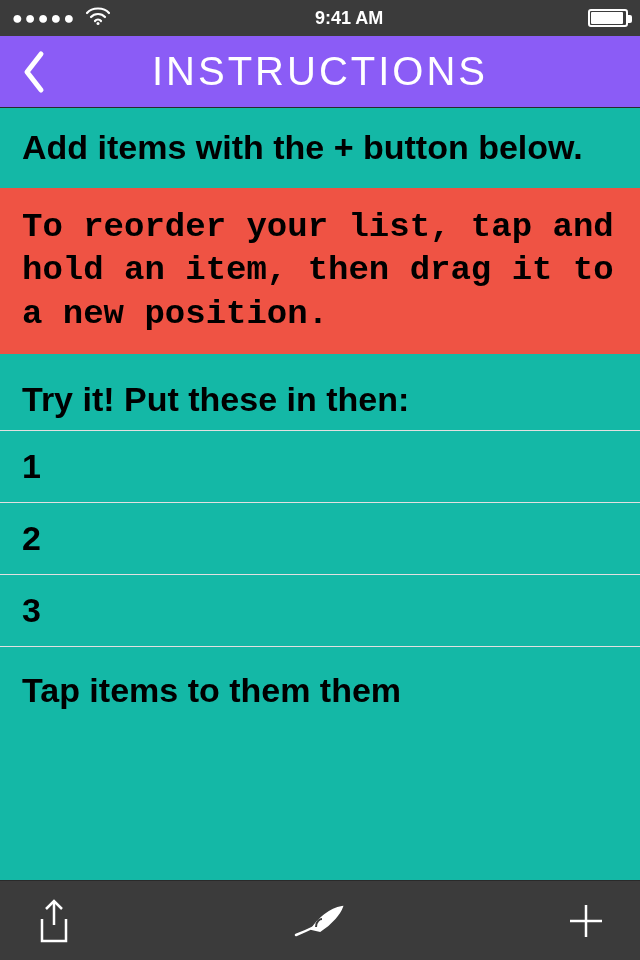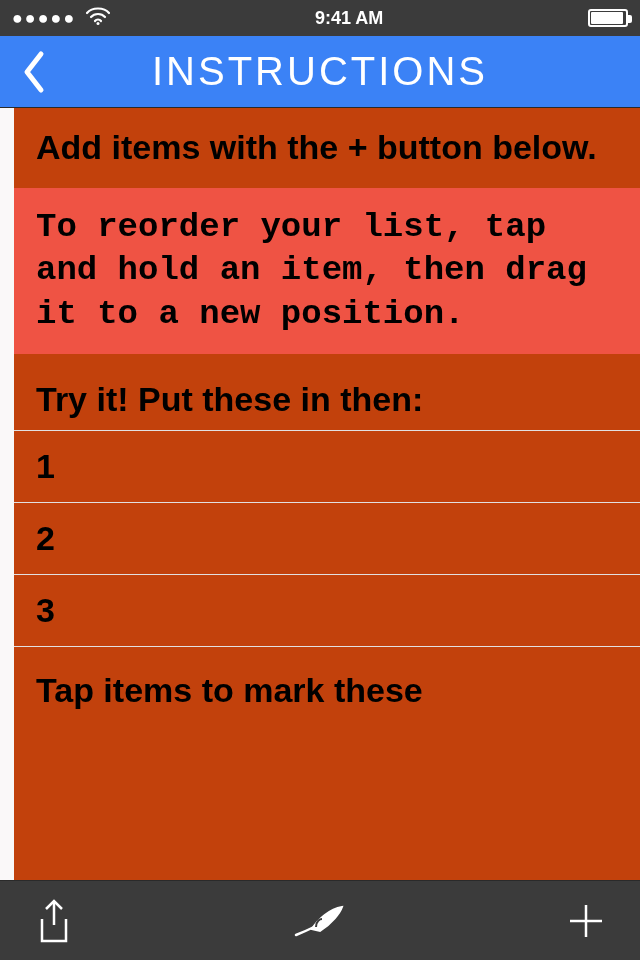--- a/index.html
+++ b/index.html
@@ -27,21 +27,21 @@
     }
     .battery::after {
       content: ""; position: absolute; right: -6px; top: 4px; width: 4px; height: 8px;
       background: #fff; border-radius: 0 2px 2px 0;
     }
     .battery-fill { position: absolute; left: 1px; top: 1px; bottom: 1px; width: 32px; background: #fff; border-radius: 1px; }
 
     
     .nav-bar {
       height: 72px;
-      background: #3b82f6;
+      background: #8b5cf6;
       color: #fff;
       display: flex;
       align-items: center;
       position: relative;
       border-bottom: 1px solid #2a2a2a;
     }
     .back-btn {
       position: absolute;
       left: 10px;
       top: 50%;
@@ -53,21 +53,21 @@
     .back-btn svg { stroke: #fff; }
     .nav-title {
       flex: 1;
       text-align: center;
       font-size: 40px;
       font-weight: 300;
       letter-spacing: 3px;
     }
 
     
-    .content { flex: 1; overflow: hidden; background: #c2410c; margin-left: 14px; }
+    .content { flex: 1; overflow: hidden; background: #14b8a6; }
     .row { padding: 18px 22px; font-size: 34px; line-height: 1.28; color: #000; }
     .row.highlight { background: #ef5344; color: #000; font-family: Liberation Mono, monospace; }
     .thin-row {
       padding: 16px 22px;
       font-size: 34px; font-weight: 700; color: #000;
       border-bottom: 1px solid #e2e0e1;
     }
     .thin-row.first { border-top: 1px solid #e2e0e1; }
     .row.instr { font-weight: 700; }
     .row.instr2 { font-weight: 700; padding-top: 24px; padding-bottom: 8px; }
@@ -118,21 +118,21 @@
   <div class="nav-title">INSTRUCTIONS</div>
 </div>
 
 <div class="content">
   <div class="row instr">Add items with the + button below.</div>
   <div class="row instr highlight">To reorder your list, tap and hold an item, then drag it to a new position.</div>
   <div class="row instr2">Try it! Put these in then:</div>
   <div class="thin-row first">1</div>
   <div class="thin-row">2</div>
   <div class="thin-row">3</div>
-  <div class="row cutoff">Tap items to mark these</div>
+  <div class="row cutoff">Tap items to them them</div>
 </div>
 
 <div class="toolbar">
   <div class="tool-btn">
     <svg width="40" height="48" viewBox="0 0 40 48">
       <polyline points="8,22 8,44 32,44 32,22" stroke-width="2.5"></polyline>
       <line x1="20" y1="4" x2="20" y2="28" stroke-width="2.5"></line>
       <polyline points="12,12 20,4 28,12" stroke-width="2.5"></polyline>
     </svg>
   </div>

